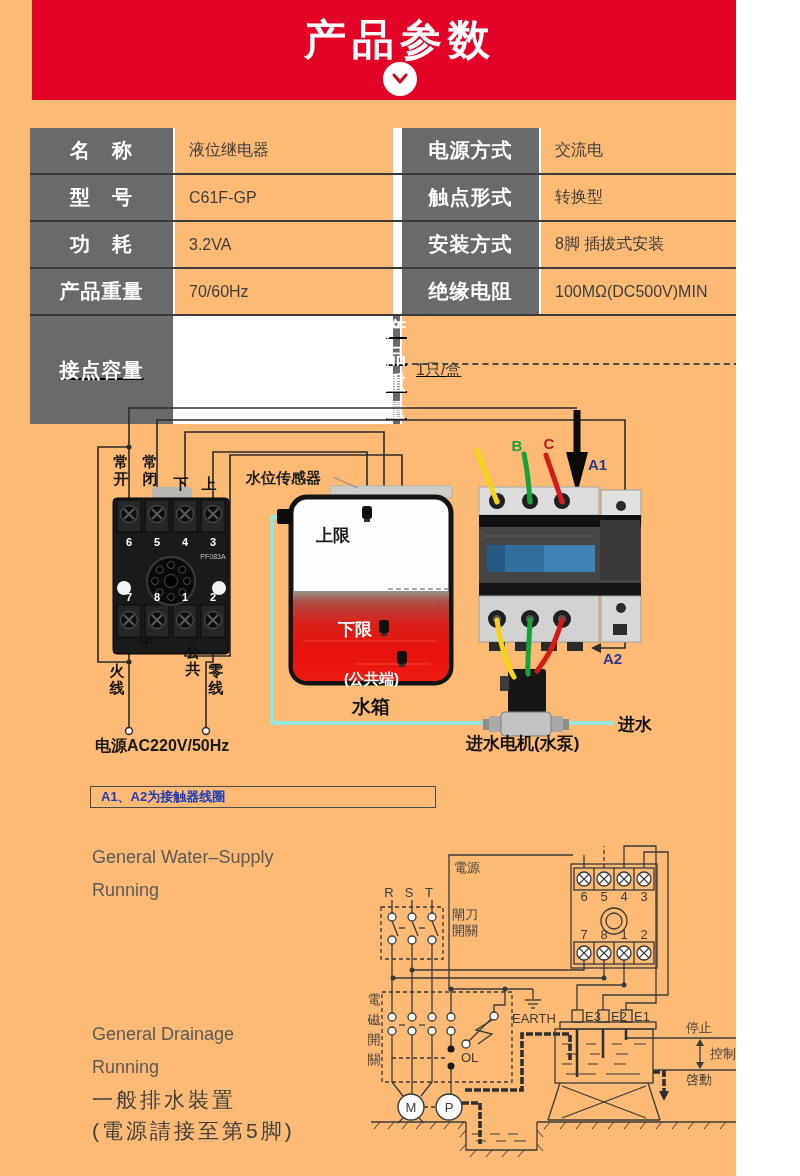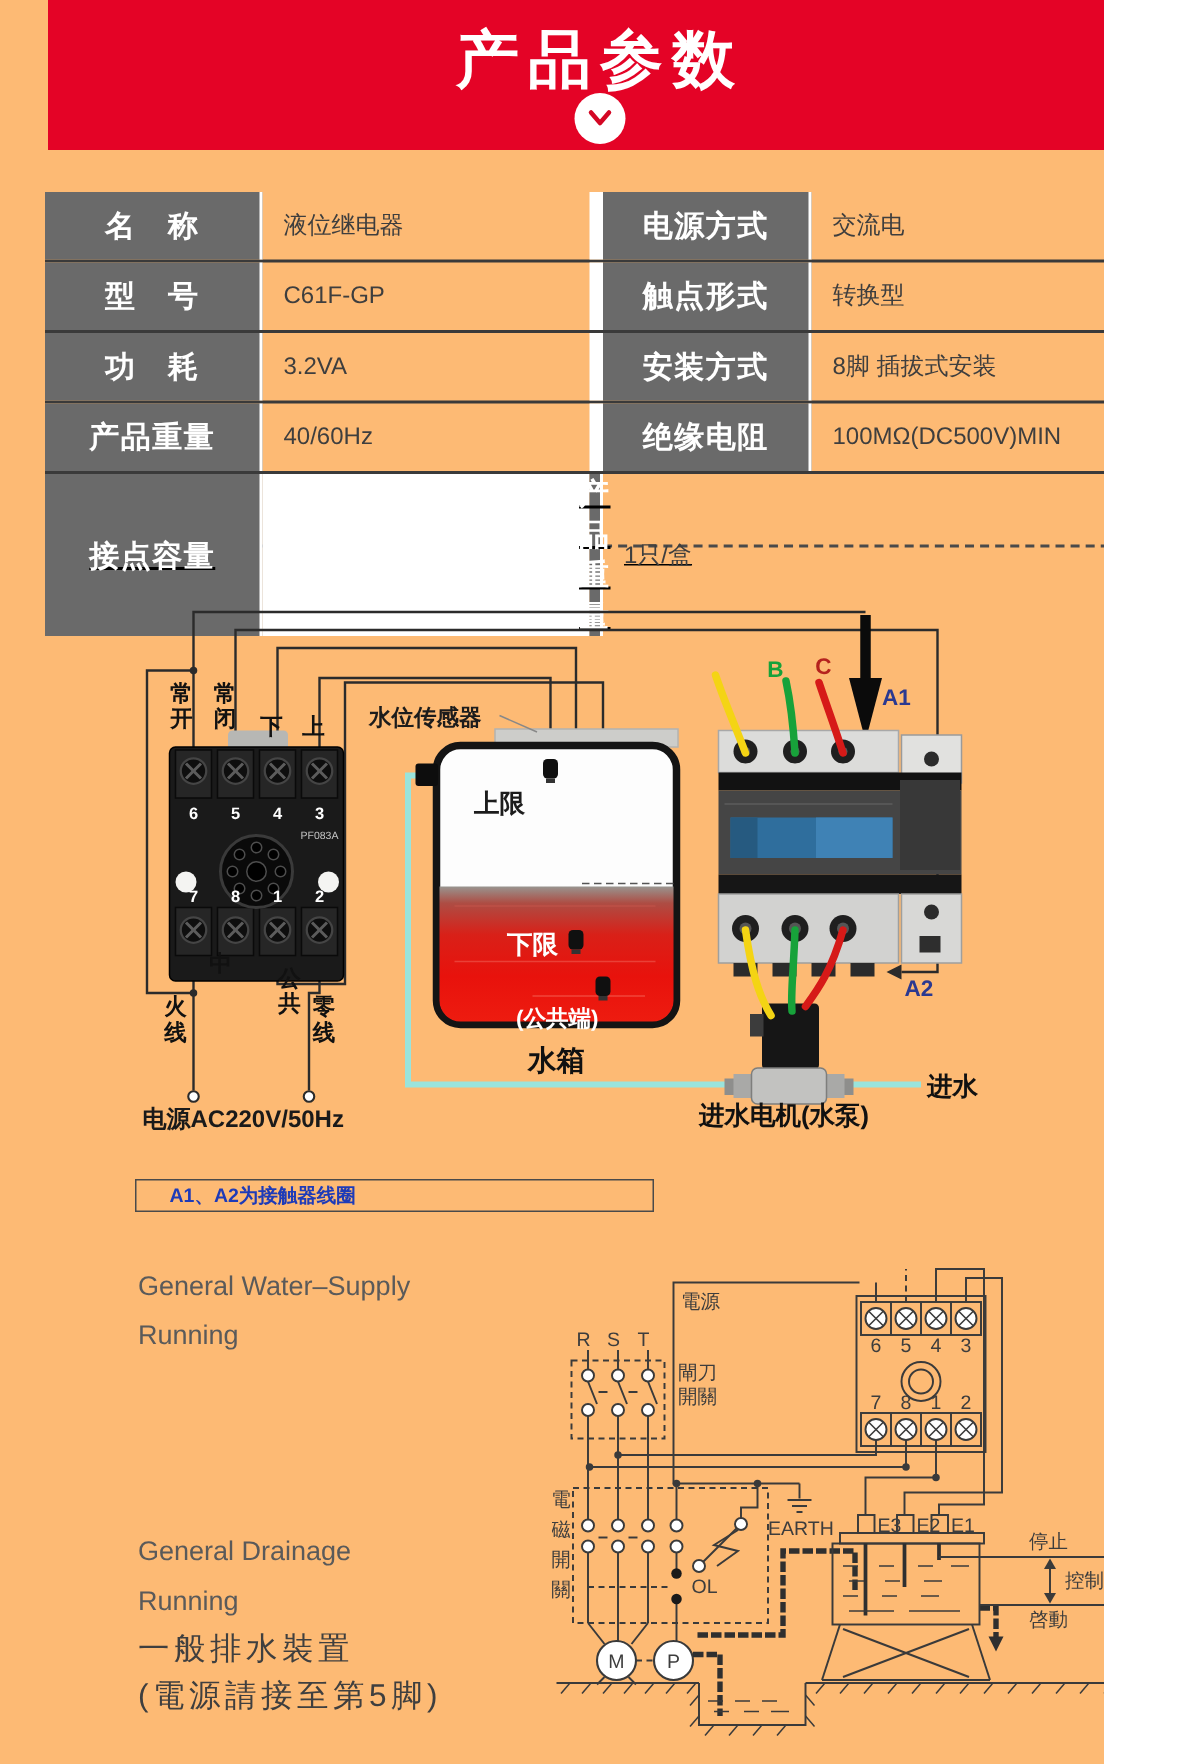--- a/index.html
+++ b/index.html
@@ -17,21 +17,21 @@
   .spec { position:absolute; left:30px; top:128px; width:740px; border-bottom:2px dashed #4a4a4a; }
   .spec-row { display:grid; grid-template-columns:145px 218px 9px 139px 229px; height:47px; border-bottom:2px solid #3a3a3a; }
   .spec-row:last-child { border-bottom:none;text-decoration:underline; }
   .hcell { background:#6a6a6a; color:#fff; display:flex; align-items:center; justify-content:center;
            font-size:20px; font-weight:700; border-right:2px solid #fff; letter-spacing:1px; }
   .vcell { display:flex; align-items:center; padding-left:14px; font-size:16px; color:#3e3e3e; font-weight:400; }
   .gapcell { background:#fff; }
 
   
   .note-box { position:absolute; left:90px; top:786px; width:346px; height:22px; border:1px solid #4a4a4a;
-              color:#1e3bb8; font-size:13px; font-weight:700; line-height:20px; padding-left:22px; }
+              color:#1e3bb8; font-size:13px; font-weight:700; line-height:20px; padding-left:10px; }
 
   
   .sec { position:absolute; left:92px; color:#5a5a5a; }
   .sec .en { font-size:18px; line-height:33px; font-weight:400; }
   .sec .zh { font-size:21px; line-height:31px; color:#3f3f3f; letter-spacing:3px; }
   .sec1 { top:841px; }
   .sec2 { top:1018px; }
 
   svg { position:absolute; }
   .main-svg { left:0; top:388px; }
@@ -75,21 +75,21 @@
     </div>
     <div class="spec-row">
       <div class="hcell">功　耗</div>
       <div class="vcell">3.2VA</div>
       <div class="gapcell"></div>
       <div class="hcell">安装方式</div>
       <div class="vcell">8脚 插拔式安装</div>
     </div>
     <div class="spec-row">
       <div class="hcell">产品重量</div>
-      <div class="vcell">40/60Hz</div>
+      <div class="vcell">70/60Hz</div>
       <div class="gapcell"></div>
       <div class="hcell">绝缘电阻</div>
       <div class="vcell">100MΩ(DC500V)MIN</div>
     </div>
     <div class="spec-row">
       <div class="hcell">接点容量</div>
       <div class="gapcell"></div>
       <div class="hcell">产品重量</div>
       <div class="vcell">1只/盒</div>
     </div>

